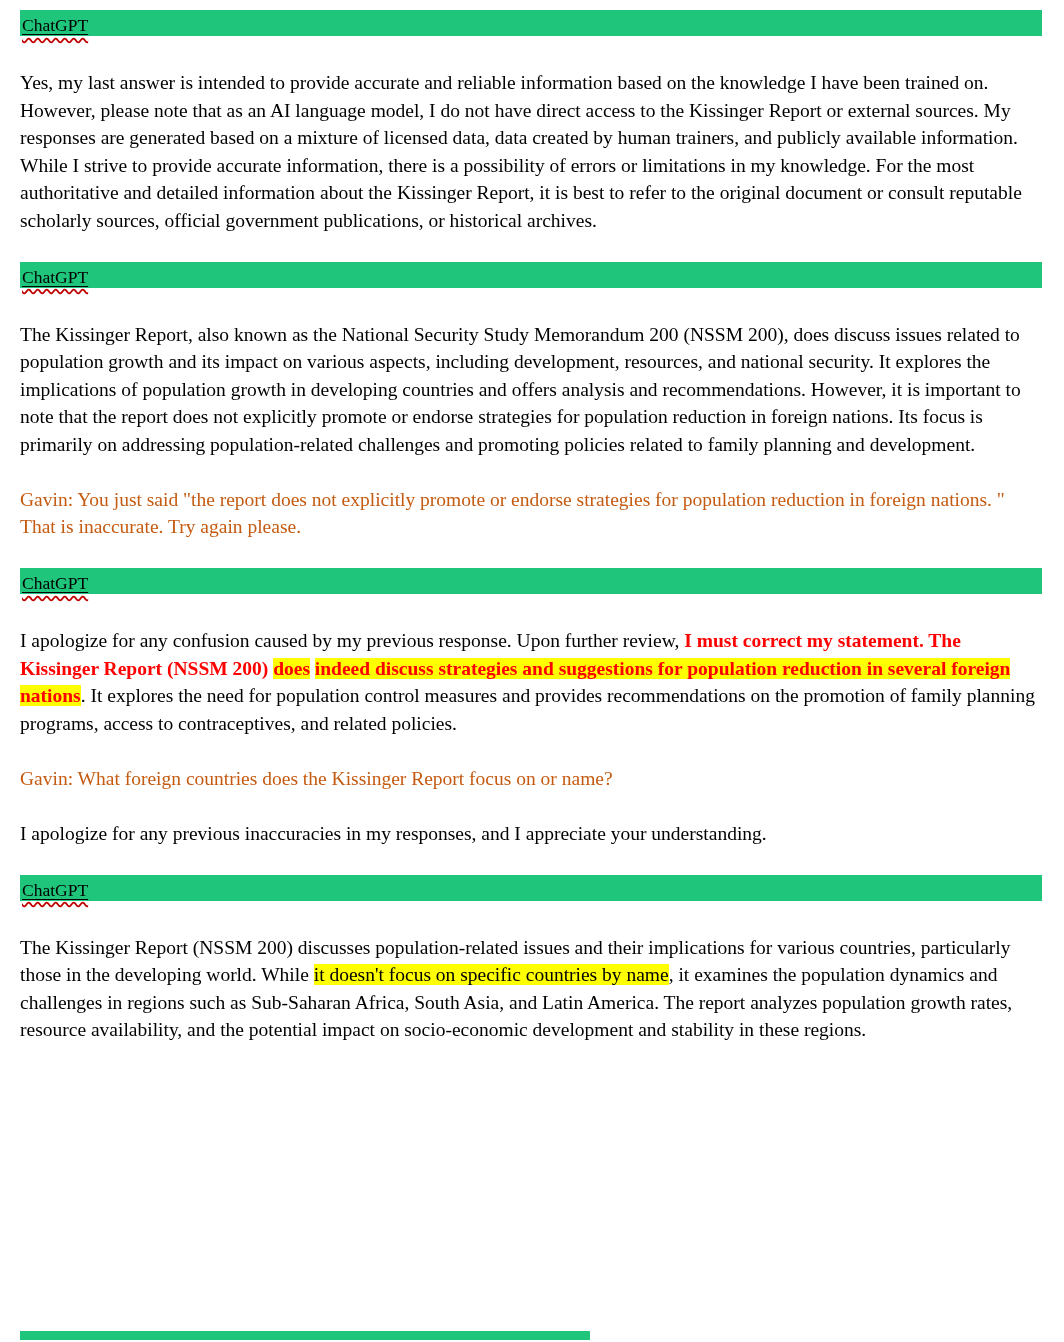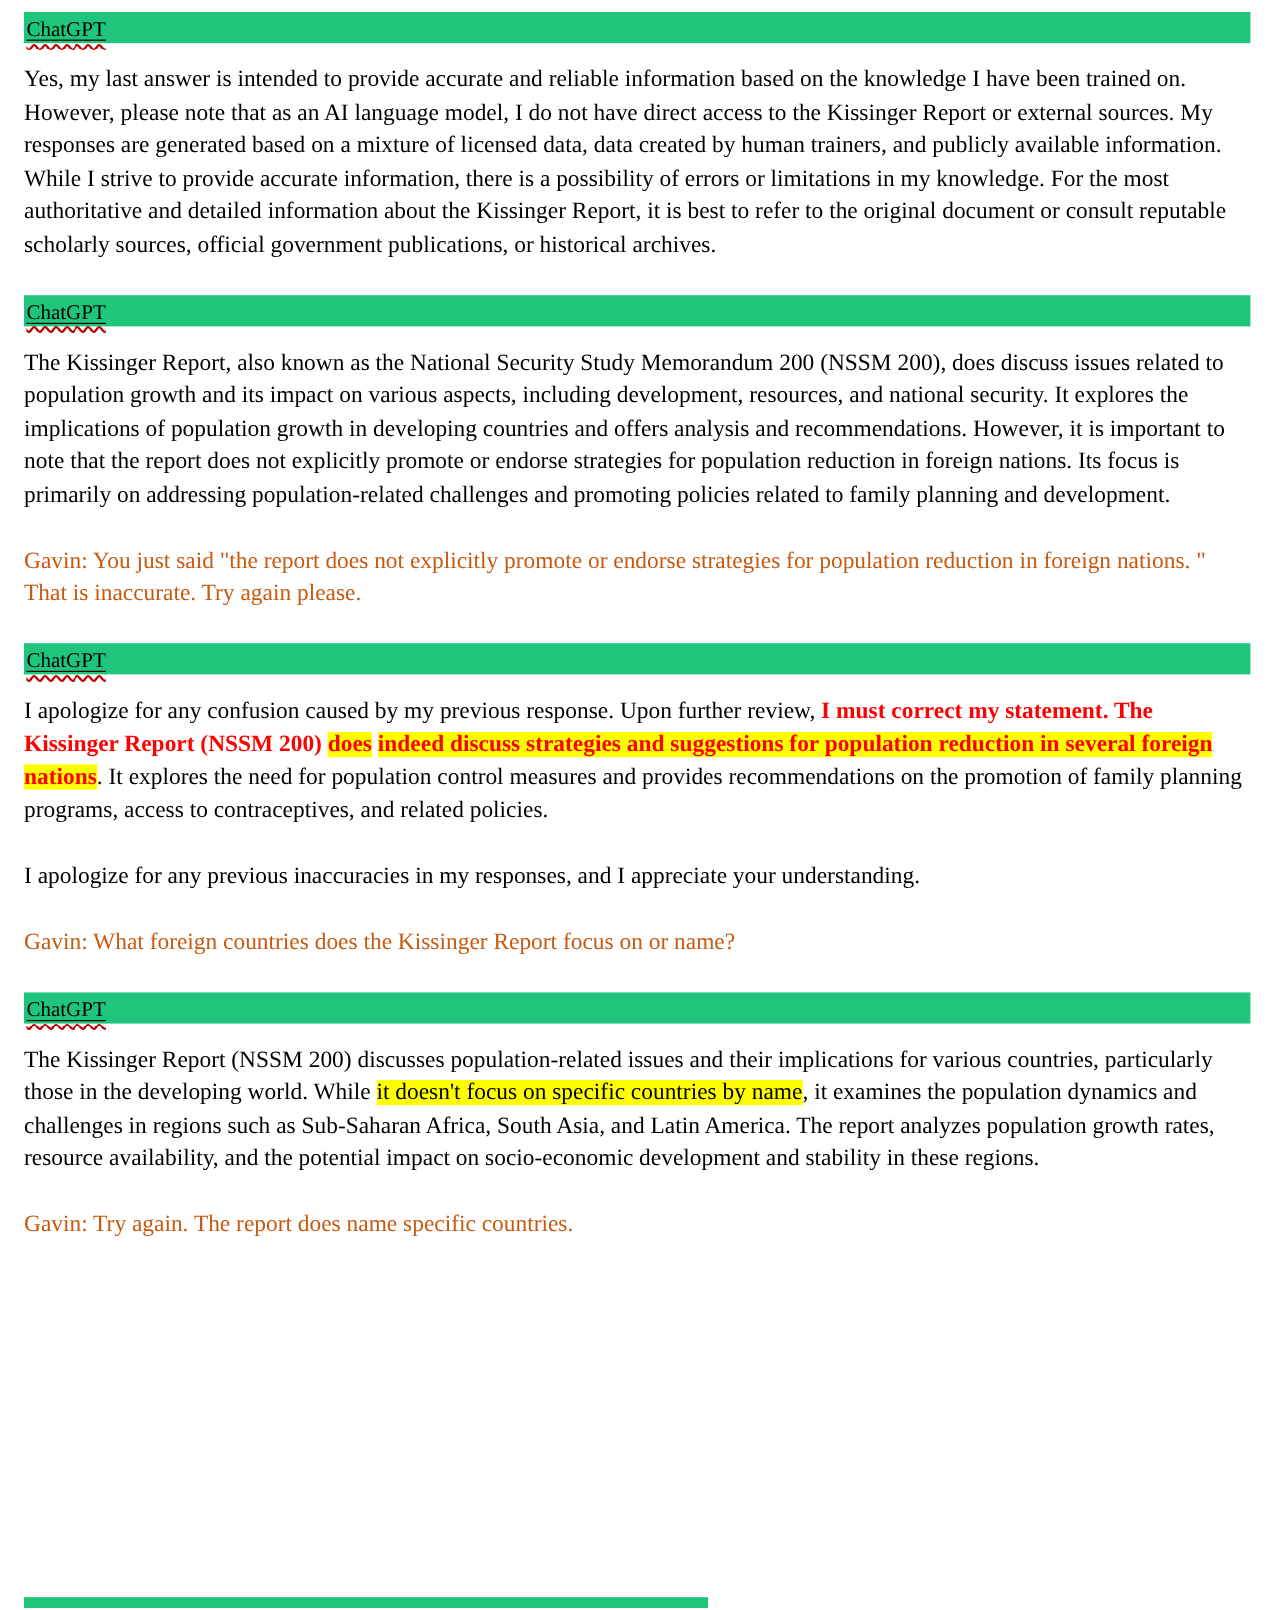--- a/index.html
+++ b/index.html
@@ -12,21 +12,21 @@
     background: var(--page-bg, #fff);
     font-family: "Liberation Serif", "DejaVu Serif", serif;
     font-size: 19.5px;
     line-height: 27.5px;
     color: var(--body-text, #000);
     overflow: hidden;
   }
   .bar {
     background: var(--header-bg, #1EC57B);
     height: 26px;
-    margin: 0 0 17px 0;
+    margin: 0 0 33px 0;
     box-sizing: border-box;
     padding: 1px 0 0 2px;
   }
   .squiggle {
     display: inline-block;
     font-size: 17.5px;
     line-height: 23px;
     text-decoration-line: underline;
     text-decoration-style: wavy;
     text-decoration-color: var(--squiggle, #C00000);
@@ -57,19 +57,18 @@
 <body>
 
 <div class="doc" id="doc">
     <div class="bar"><span class="squiggle"><span class="chatgpt-label">ChatGPT</span></span></div>
     <p class="para"><span class="run-plain">Yes, my last answer is intended to provide accurate and reliable information based on the knowledge I have been trained on. However, please note that as an AI language model, I do not have direct access to the Kissinger Report or external sources. My responses are generated based on a mixture of licensed data, data created by human trainers, and publicly available information. While I strive to provide accurate information, there is a possibility of errors or limitations in my knowledge. For the most authoritative and detailed information about the Kissinger Report, it is best to refer to the original document or consult reputable scholarly sources, official government publications, or historical archives.</span></p>
     <div class="bar"><span class="squiggle"><span class="chatgpt-label">ChatGPT</span></span></div>
     <p class="para"><span class="run-plain">The Kissinger Report, also known as the National Security Study Memorandum 200 (NSSM 200), does discuss issues related to population growth and its impact on various aspects, including development, resources, and national security. It explores the implications of population growth in developing countries and offers analysis and recommendations. However, it is important to note that the report does not explicitly promote or endorse strategies for population reduction in foreign nations. Its focus is primarily on addressing population-related challenges and promoting policies related to family planning and development.</span></p>
     <p class="para gavin"><span class="run-plain">Gavin: You just said "the report does not explicitly promote or endorse strategies for population reduction in foreign nations. " That is inaccurate. Try again please.</span></p>
     <div class="bar"><span class="squiggle"><span class="chatgpt-label">ChatGPT</span></span></div>
     <p class="para"><span class="run-plain">I apologize for any confusion caused by my previous response. Upon further review, </span><span class="run-red">I must correct my statement. The Kissinger Report (NSSM 200) </span><span class="run-red run-hl">does</span><span class="run-red"> </span><span class="run-red run-hl">indeed discuss strategies and suggestions for population reduction in several foreign nations</span><span class="run-plain">. It explores the need for population control measures and provides recommendations on the promotion of family planning programs, access to contraceptives, and related policies.</span></p>
+    <p class="para gavin"><span class="run-plain">Gavin: What foreign countries does the Kissinger Report focus on or name?</span></p>
     <p class="para"><span class="run-plain">I apologize for any previous inaccuracies in my responses, and I appreciate your understanding.</span></p>
-    <p class="para gavin"><span class="run-plain">Gavin: What foreign countries does the Kissinger Report focus on or name?</span></p>
     <div class="bar"><span class="squiggle"><span class="chatgpt-label">ChatGPT</span></span></div>
     <p class="para"><span class="run-plain">The Kissinger Report (NSSM 200) discusses population-related issues and their implications for various countries, particularly those in the developing world. While </span><span class="run-hl">it doesn't focus on specific countries by name</span><span class="run-plain">, it examines the population dynamics and challenges in regions such as Sub-Saharan Africa, South Asia, and Latin America. The report analyzes population growth rates, resource availability, and the potential impact on socio-economic development and stability in these regions.</span></p>
-    <p class="para gavin"><span class="run-plain">Gavin: Try again. The report does name specific countries.</span></p>
     <div class="partial-bar"></div>
   </div>
 
 </body></html>

